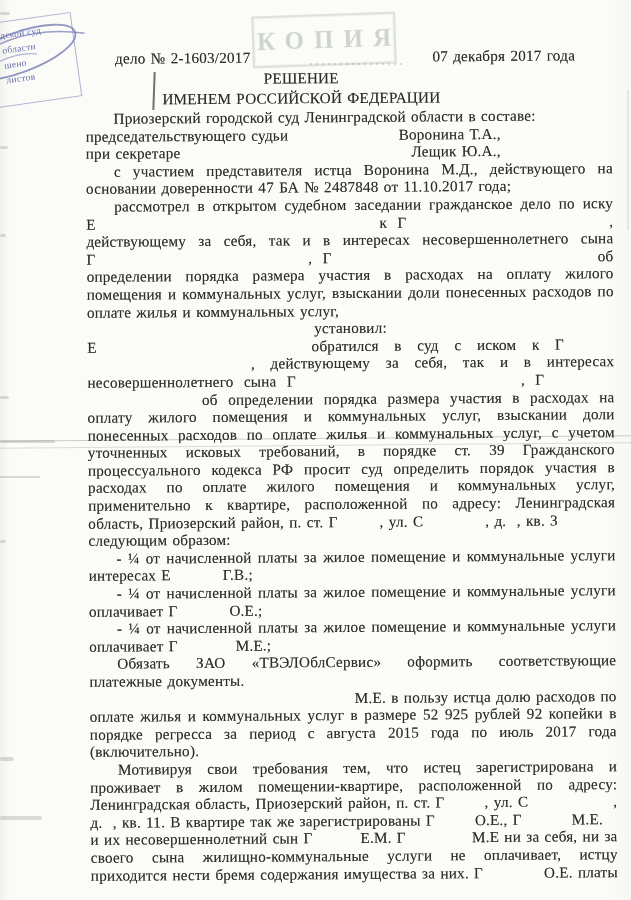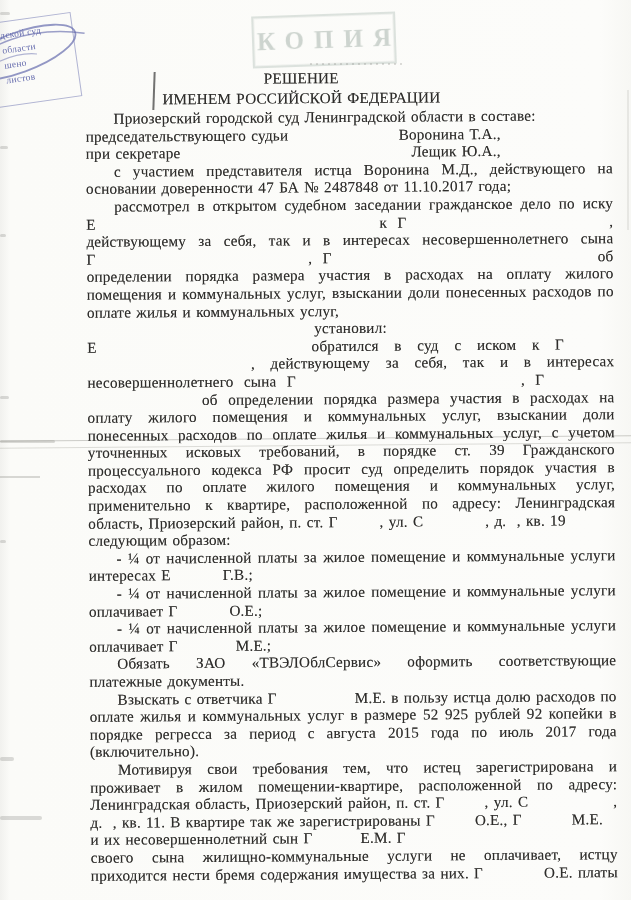--- a/index.html
+++ b/index.html
@@ -111,20 +111,22 @@
   <div class="art sm sm2"></div>
   <div class="art sm sm3"></div>
   <div class="art sm sm4"></div>
   <div class="art sm sm5"></div>
   <div class="art sm sm6"></div>
   <div class="art sm sm7"></div>
   <div class="art edge-r"></div>
 
   <div class="flow">
     <div class="header-row">
+      <span>дело № 2-1603/2017</span>
+      <span>07 декабря 2017 года</span>
     </div>
     <div class="title-line">РЕШЕНИЕ</div>
     <div class="title-line">ИМЕНЕМ РОССИЙСКОЙ ФЕДЕРАЦИИ</div>
     <div id="lines-host">
         <div class="line l ind">Приозерский городской суд Ленинградской области  в составе:</div>
         <div class="line lr">
           <span>председательствующего судьи</span>
           <span>Воронина Т.А.,</span>
         </div>
         <div class="line lr">
@@ -144,37 +146,37 @@
         <div class="line f"><span class="seg">Е</span><span class="gap" style="width: 215px;"></span><span class="seg">обратился   в   суд   с   иском   к   Г</span></div>
         <div class="line f"><span class="fill" style="flex-grow: 1;"></span><span class="seg">,   действующему   за   себя,   так   и   в   интересах</span></div>
         <div class="line f"><span class="seg">несовершеннолетнего  сына  Г</span><span class="gap" style="width: 225px;"></span><span class="seg">,  Г</span></div>
         <div class="line f"><span class="fill" style="flex-grow: 1;"></span><span class="seg">об  определении  порядка  размера  участия  в  расходах  на</span></div>
         <div class="line j">оплату жилого помещения и коммунальных услуг, взыскании доли</div>
         <div class="line j">понесенных расходов по оплате жилья и коммунальных услуг, с учетом</div>
         <div class="line j">уточненных исковых требований, в порядке ст. 39 Гражданского</div>
         <div class="line j">процессуального кодекса РФ просит суд определить порядок участия в</div>
         <div class="line j">расходах по оплате жилого помещения и коммунальных услуг,</div>
         <div class="line j">применительно к квартире, расположенной по адресу: Ленинградская</div>
-        <div class="line f"><span class="seg">область, Приозерский район, п. ст. Г</span><span class="gap" style="width: 42px;"></span><span class="seg">, ул. С</span><span class="gap" style="width: 62px;"></span><span class="seg">, д.  , кв. 19</span></div>
+        <div class="line f"><span class="seg">область, Приозерский район, п. ст. Г</span><span class="gap" style="width: 42px;"></span><span class="seg">, ул. С</span><span class="gap" style="width: 62px;"></span><span class="seg">, д.  , кв. 3</span></div>
         <div class="line l">следующим образом:</div>
         <div class="line j ind">- ¼ от начисленной платы за жилое помещение и коммунальные услуги</div>
         <div class="line f"><span class="seg">интересах Е</span><span class="gap" style="width: 52px;"></span><span class="seg">Г.В.;</span></div>
         <div class="line j ind">- ¼ от начисленной платы за жилое помещение и коммунальные услуги</div>
         <div class="line f"><span class="seg">оплачивает Г</span><span class="gap" style="width: 52px;"></span><span class="seg">О.Е.;</span></div>
         <div class="line j ind">- ¼ от начисленной платы за жилое помещение и коммунальные услуги</div>
         <div class="line f"><span class="seg">оплачивает Г</span><span class="gap" style="width: 58px;"></span><span class="seg">М.Е.;</span></div>
         <div class="line j ind">Обязать ЗАО «ТВЭЛОблСервис» оформить соответствующие</div>
         <div class="line l">платежные документы.</div>
-        <div class="line f ind"><span class="seg">Взыскать с ответчика Г</span><span class="fill" style="flex-grow: 1;"></span><span class="seg">М.Е. в пользу истца долю расходов по</span></div>
+        <div class="line f ind"><span class="fill" style="flex-grow: 1;"></span><span class="seg">М.Е. в пользу истца долю расходов по</span></div>
         <div class="line j">оплате жилья и коммунальных услуг в размере 52 925 рублей 92 копейки в</div>
         <div class="line j">порядке регресса за период с августа 2015 года по июль 2017 года</div>
         <div class="line l">(включительно).</div>
         <div class="line j ind">Мотивируя свои требования тем, что истец зарегистрирована и</div>
         <div class="line j">проживает в жилом помещении-квартире, расположенной по адресу:</div>
         <div class="line f"><span class="seg">Ленинградская область, Приозерский район, п. ст. Г</span><span class="gap" style="width: 40px;"></span><span class="seg">, ул. С</span><span class="fill" style="flex-grow: 1;"></span><span class="seg">,</span></div>
         <div class="line f"><span class="seg">д.  , кв. 11. В квартире так же зарегистрированы Г</span><span class="gap" style="width: 40px;"></span><span class="seg">О.Е., Г</span><span class="gap" style="width: 50px;"></span><span class="seg">М.Е.</span></div>
-        <div class="line f"><span class="seg">и их несовершеннолетний сын Г</span><span class="gap" style="width: 48px;"></span><span class="seg">Е.М. Г</span><span class="fill" style="flex-grow: 1;"></span></div>
+        <div class="line f"><span class="seg">и их несовершеннолетний сын Г</span><span class="gap" style="width: 48px;"></span><span class="seg">Е.М. Г</span><span class="fill" style="flex-grow: 1;"></span><span class="seg">М.Е ни за себя, ни за</span></div>
         <div class="line j">своего сына жилищно-коммунальные услуги не оплачивает, истцу</div>
         <div class="line f"><span class="seg">приходится нести бремя содержания имущества за них. Г</span><span class="fill" style="flex-grow: 1;"></span><span class="seg">О.Е. платы</span></div>
       </div>
   </div>
 
 </div>
 
 </body></html>

